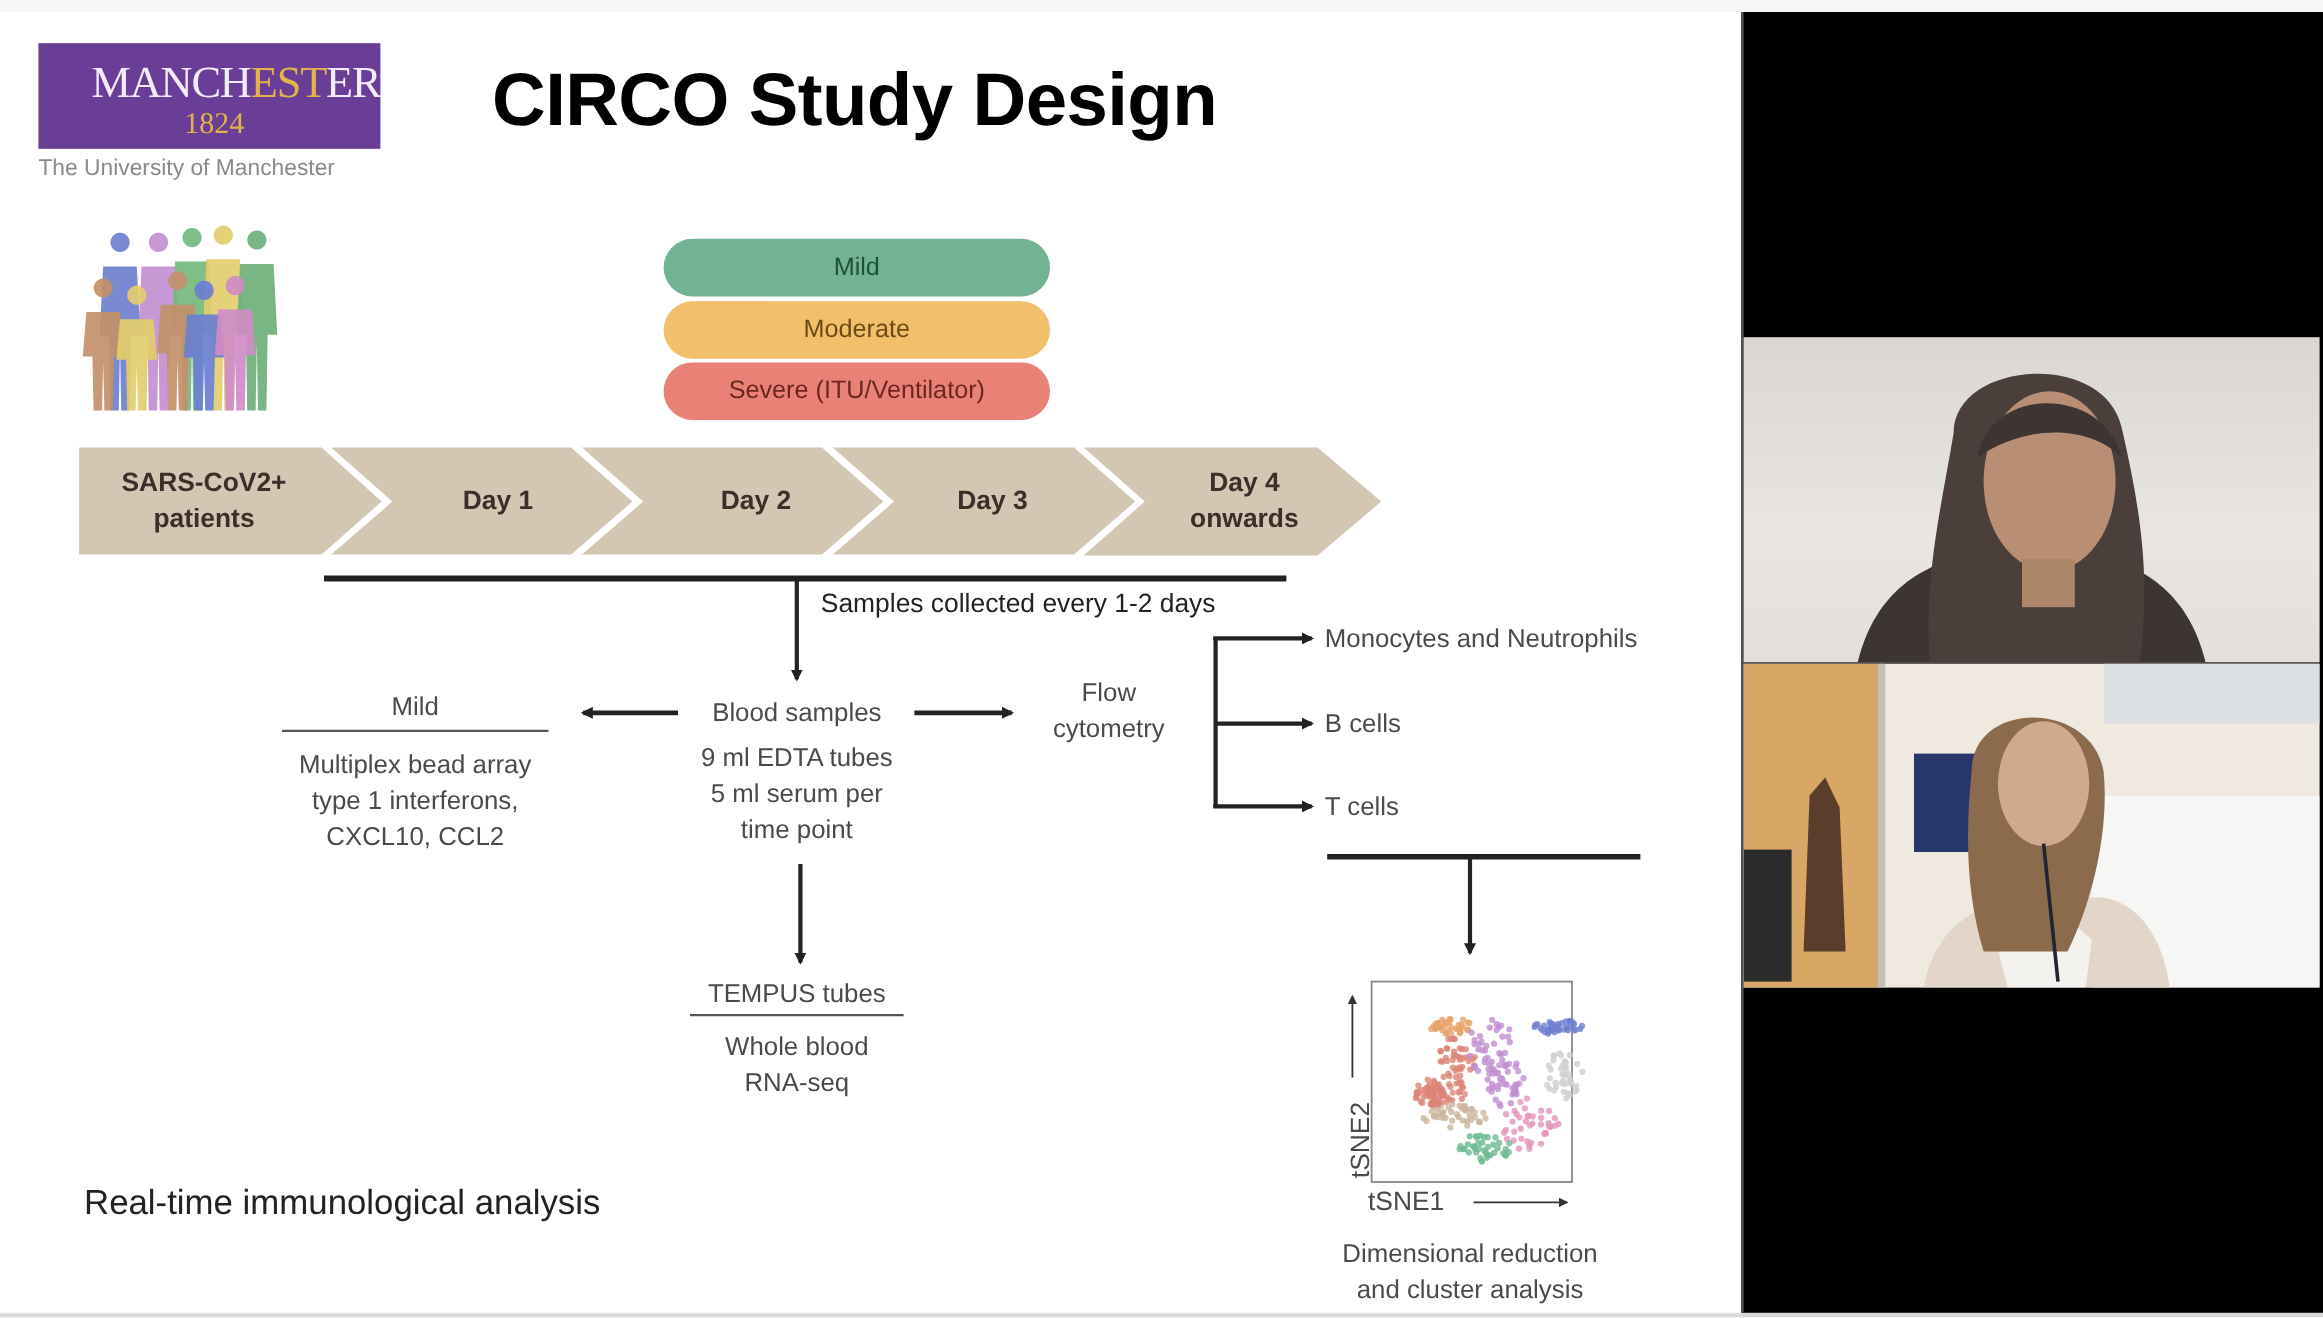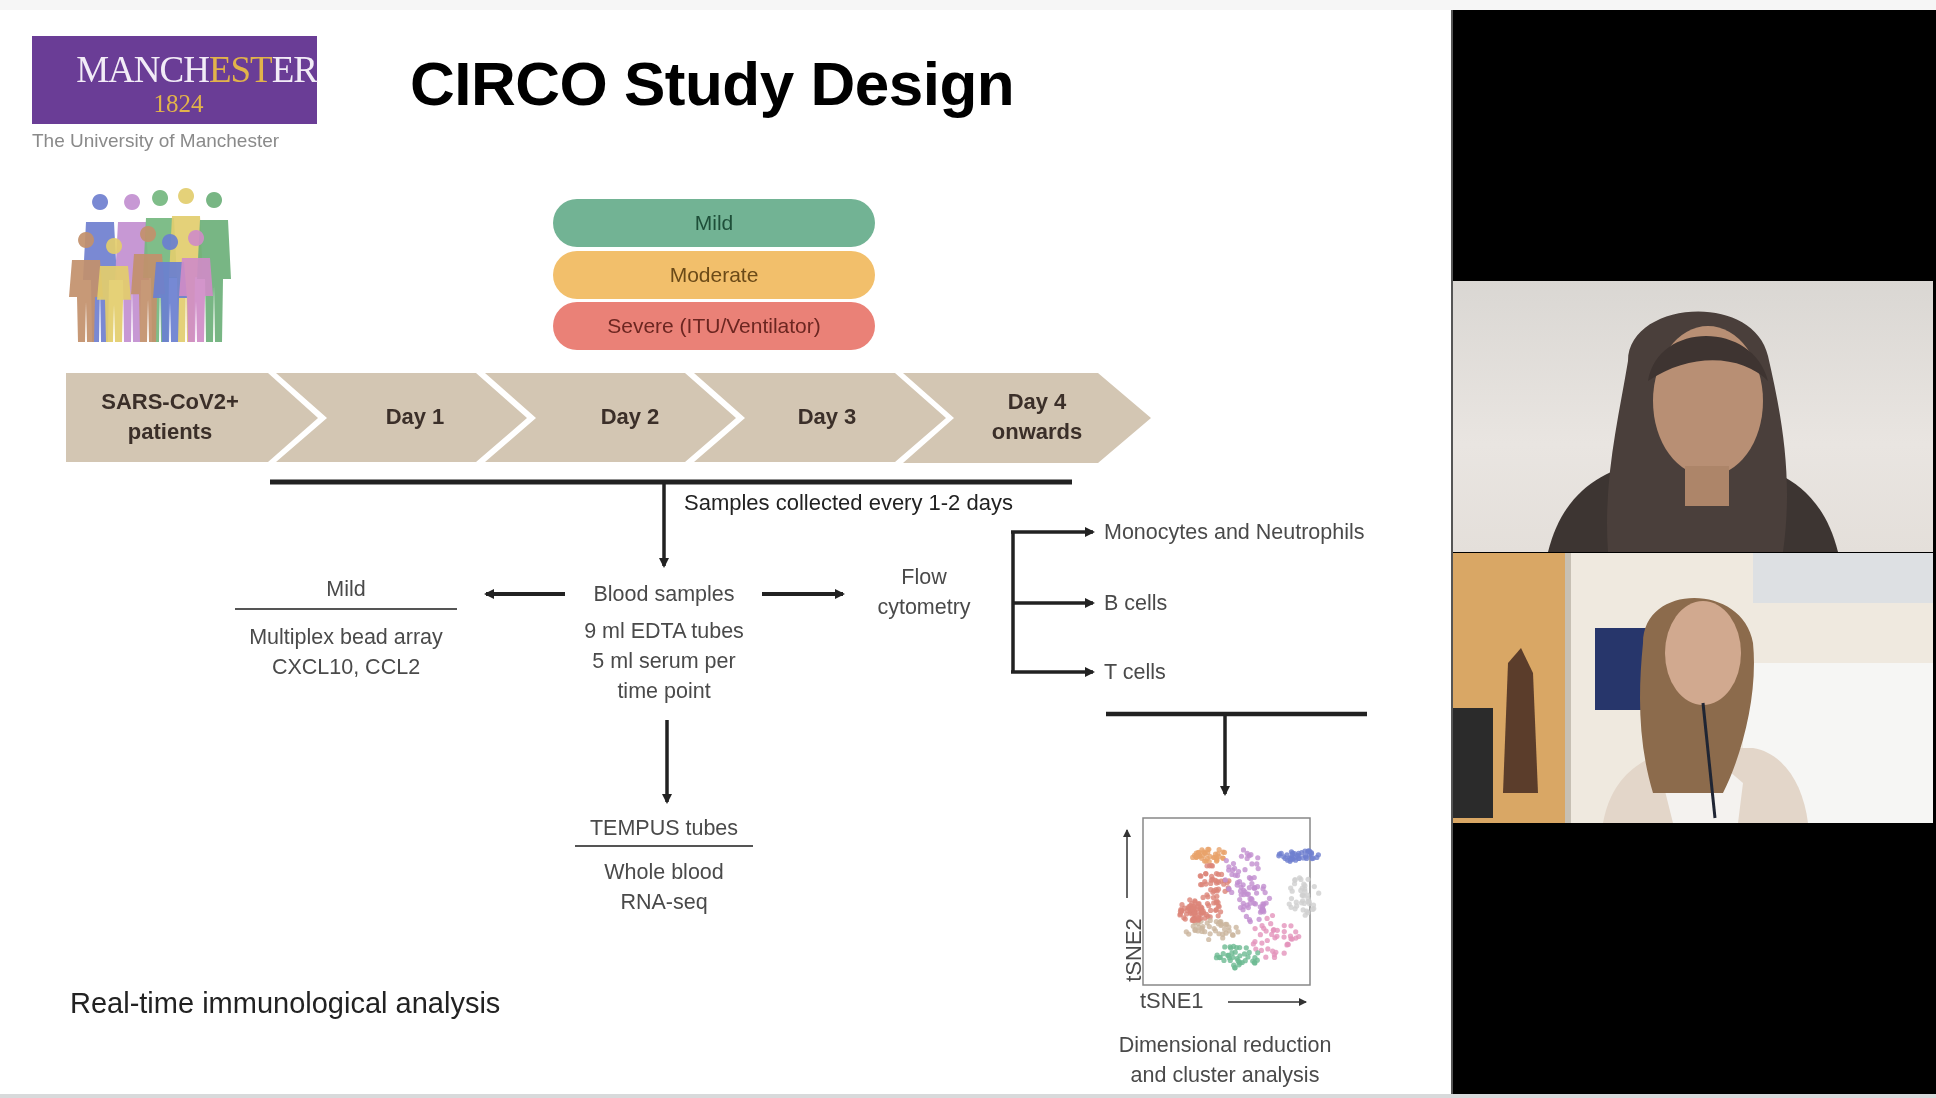--- a/index.html
+++ b/index.html
@@ -111,20 +111,21 @@
   <line x1="1011" y1="672" x2="1093" y2="672" stroke="#222" stroke-width="3.5" marker-end="url(#ah)"></line>
   <line x1="1106" y1="714" x2="1367" y2="714" stroke="#222" stroke-width="4.5"></line>
   <line x1="1225" y1="714" x2="1225" y2="794" stroke="#222" stroke-width="3.5" marker-end="url(#ah)"></line>
 </svg>
 
 <div id="samples-note" class="abs calibri">Samples collected every 1-2 days</div>
 
 <div class="txt" style="left:246px;top:574px;width:200px;">Mild</div>
 <div class="txt" style="left:190px;top:622px;width:312px;">
   <div>Multiplex bead array</div>
+  <div>type 1 interferons,</div>
   <div>CXCL10, CCL2</div>
 </div>
 
 <div class="txt" style="left:564px;top:579px;width:200px;">Blood samples</div>
 <div class="txt" style="left:544px;top:616px;width:240px;">
   <div>9 ml EDTA tubes</div>
   <div>5 ml serum per</div>
   <div>time point</div>
 </div>
 

